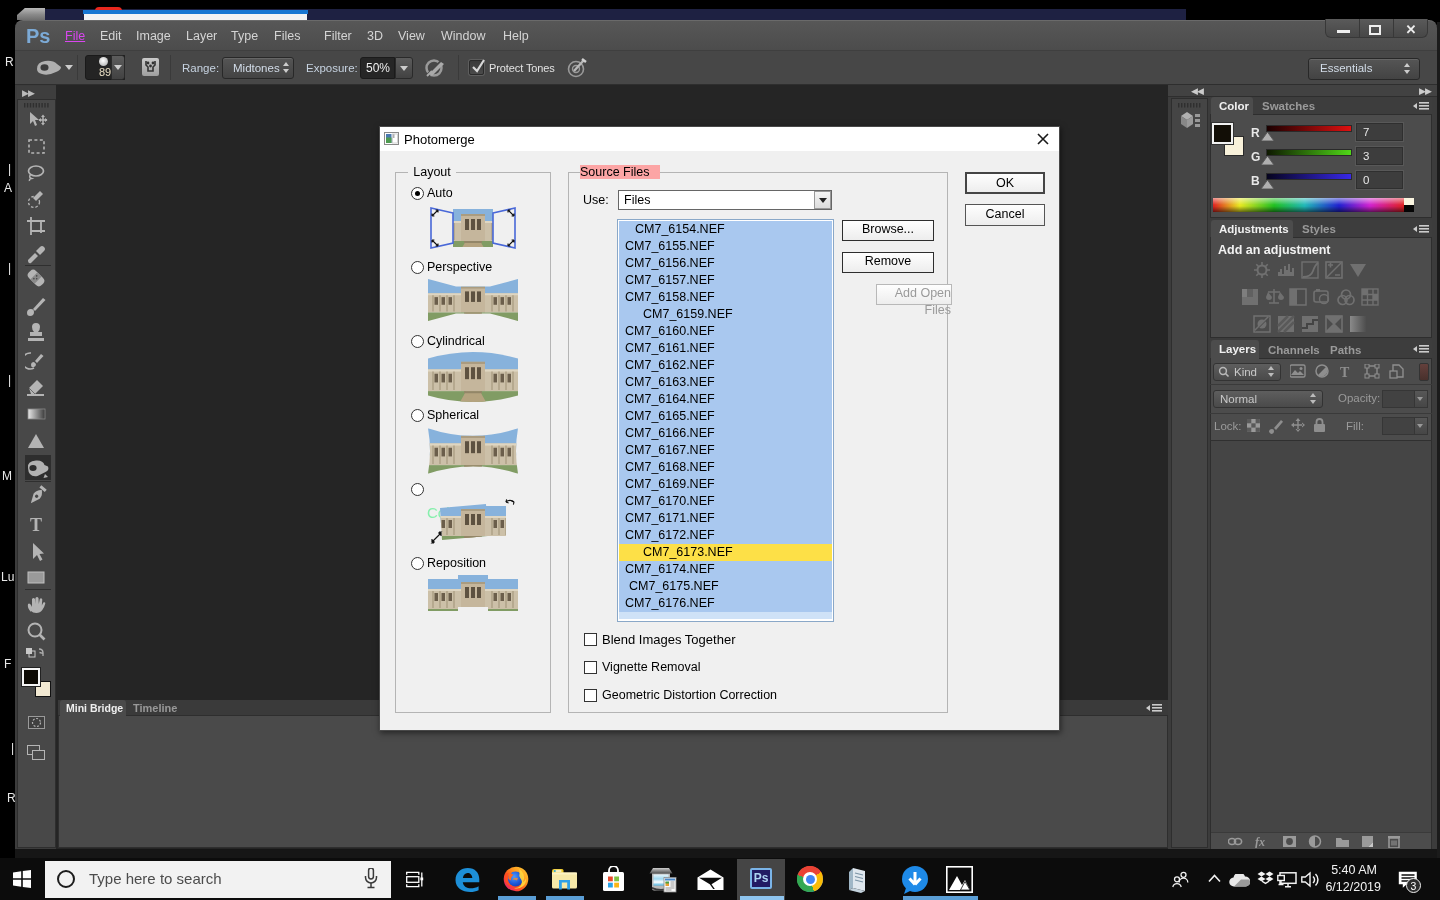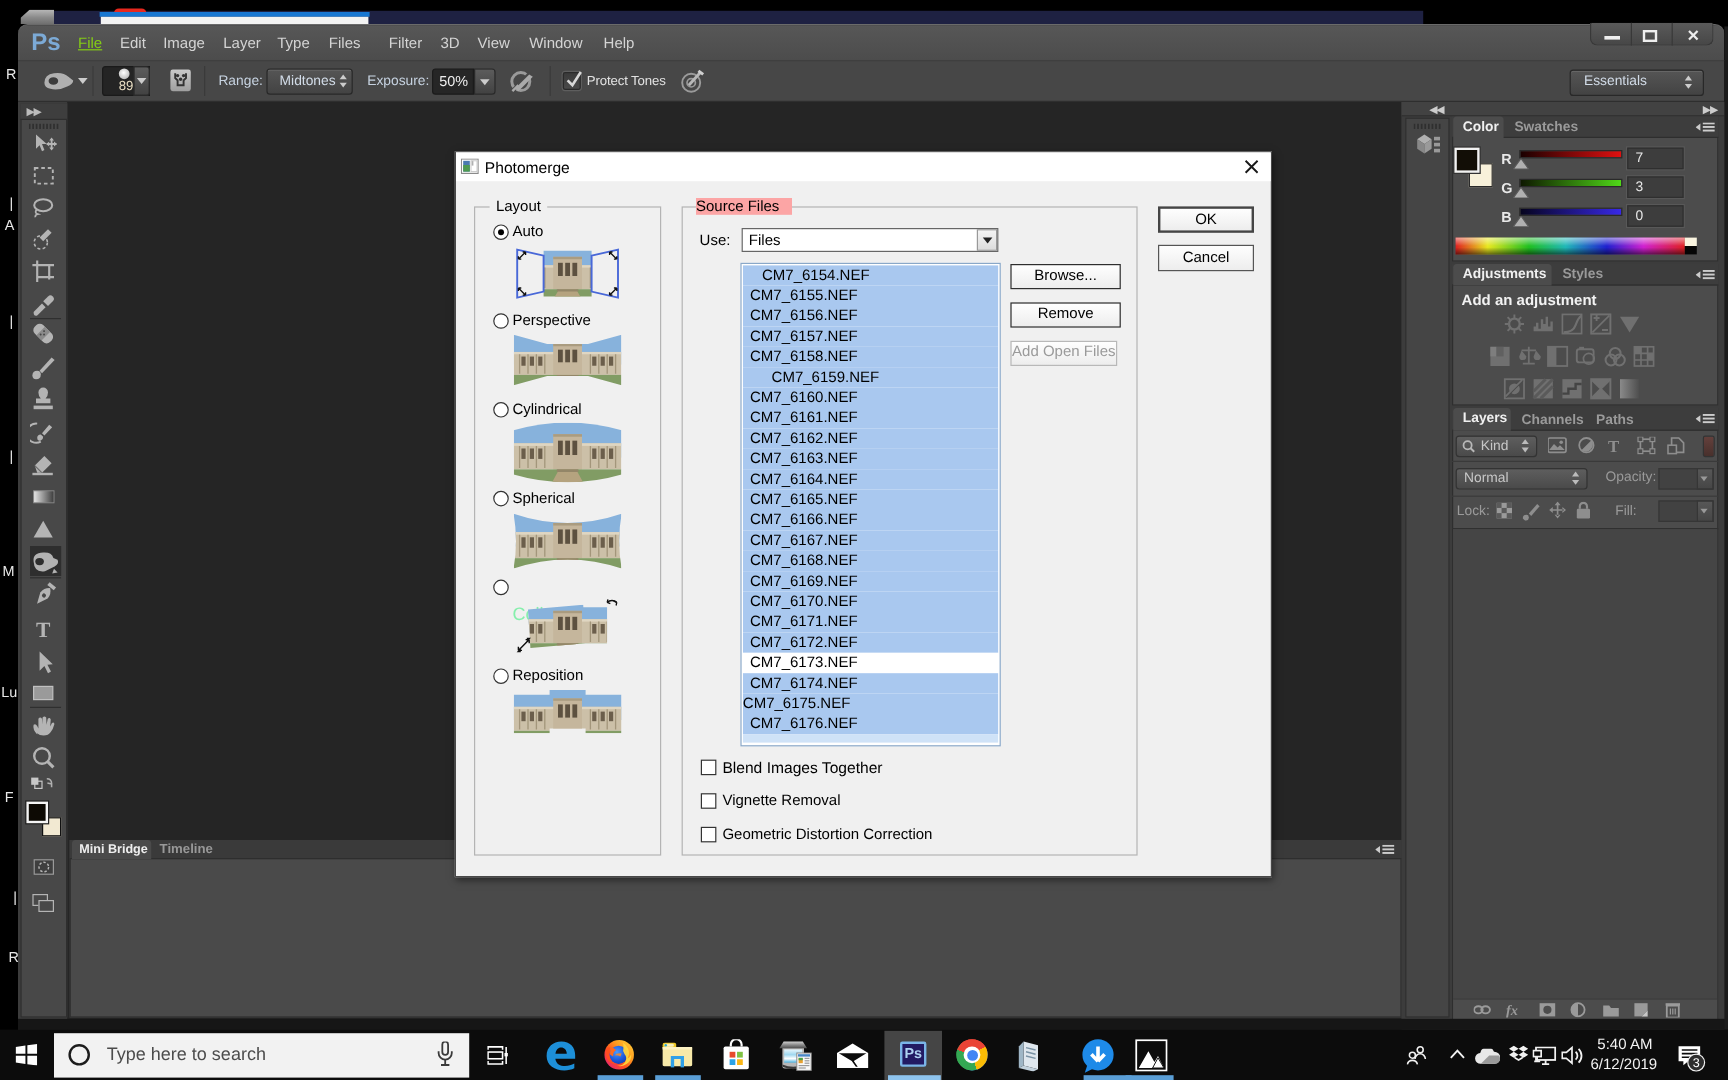--- a/index.html
+++ b/index.html
@@ -9,21 +9,21 @@
 <body>
 <div class="a" style="left:44px;top:9px;width:1142px;height:12px;background:#1e2142"></div>
 <div class="a" style="left:17px;top:8px;width:28px;height:12px;background:linear-gradient(180deg,#b8b8b8 0%,#8a8a8a 55%,#6f6f6f 100%);clip-path:polygon(28% 0,100% 0,100% 100%,0 100%,0 58%)"></div>
 <div class="a" style="left:95px;top:7px;width:27px;height:4px;background:#e8281e;border-radius:4px 4px 0 0"></div>
 <div class="a" style="left:83px;top:10px;width:225px;height:4px;background:#1877d2"></div>
 <div class="a" style="left:84px;top:14px;width:223px;height:6px;background:#f3f3f3"></div>
 <div class="a" style="left:15px;top:20px;width:1422px;height:30px;background:linear-gradient(180deg,#575757,#4c4c4c);border-radius:8px 8px 0 0;border-top:1px solid #6a6a6a"></div>
 <div class="a" style="left:15px;top:50px;width:1422px;height:35px;background:#474747;border-bottom:1px solid #2e2e2e;border-top:1px solid #3f3f3f"></div>
 <div class="a" style="left:15px;top:85px;width:1425px;height:773px;background:#3c3c3c"></div>
 <div class="a" style="left:26px;top:25px;width:40px;height:24px;color:#7caad6;font-size:20px;font-weight:bold;letter-spacing:0px">Ps</div>
-<div class="a" style="left:65px;top:29px;height:16px;color:#84cc16;font-size:12.5px;text-decoration:underline;">File</div>
+<div class="a" style="left:65px;top:29px;height:16px;color:#d946ef;font-size:12.5px;text-decoration:underline;">File</div>
 <div class="a" style="left:100px;top:29px;height:16px;color:#d4d4d4;font-size:12.5px;">Edit</div>
 <div class="a" style="left:136px;top:29px;height:16px;color:#d4d4d4;font-size:12.5px;">Image</div>
 <div class="a" style="left:186px;top:29px;height:16px;color:#d4d4d4;font-size:12.5px;">Layer</div>
 <div class="a" style="left:231px;top:29px;height:16px;color:#d4d4d4;font-size:12.5px;">Type</div>
 <div class="a" style="left:274px;top:29px;height:16px;color:#d4d4d4;font-size:12.5px;">Files</div>
 <div class="a" style="left:324px;top:29px;height:16px;color:#d4d4d4;font-size:12.5px;">Filter</div>
 <div class="a" style="left:367px;top:29px;height:16px;color:#d4d4d4;font-size:12.5px;">3D</div>
 <div class="a" style="left:398px;top:29px;height:16px;color:#d4d4d4;font-size:12.5px;">View</div>
 <div class="a" style="left:441px;top:29px;height:16px;color:#d4d4d4;font-size:12.5px;">Window</div>
 <div class="a" style="left:503px;top:29px;height:16px;color:#d4d4d4;font-size:12.5px;">Help</div>
@@ -771,29 +771,29 @@
     <div style="height:17px;background:#a9c8ef;color:#000;font-size:12.5px;line-height:17px;padding-left:6px">CM7_6163.NEF</div>
     <div style="height:17px;background:#a9c8ef;color:#000;font-size:12.5px;line-height:17px;padding-left:6px">CM7_6164.NEF</div>
     <div style="height:17px;background:#a9c8ef;color:#000;font-size:12.5px;line-height:17px;padding-left:6px">CM7_6165.NEF</div>
     <div style="height:17px;background:#a9c8ef;color:#000;font-size:12.5px;line-height:17px;padding-left:6px">CM7_6166.NEF</div>
     <div style="height:17px;background:#a9c8ef;color:#000;font-size:12.5px;line-height:17px;padding-left:6px">CM7_6167.NEF</div>
     <div style="height:17px;background:#a9c8ef;color:#000;font-size:12.5px;line-height:17px;padding-left:6px">CM7_6168.NEF</div>
     <div style="height:17px;background:#a9c8ef;color:#000;font-size:12.5px;line-height:17px;padding-left:6px">CM7_6169.NEF</div>
     <div style="height:17px;background:#a9c8ef;color:#000;font-size:12.5px;line-height:17px;padding-left:6px">CM7_6170.NEF</div>
     <div style="height:17px;background:#a9c8ef;color:#000;font-size:12.5px;line-height:17px;padding-left:6px">CM7_6171.NEF</div>
     <div style="height:17px;background:#a9c8ef;color:#000;font-size:12.5px;line-height:17px;padding-left:6px">CM7_6172.NEF</div>
-    <div style="height:17px;background:#ffffff;color:#000;font-size:12.5px;line-height:17px;padding-left:6px">CM7_6173.NEF</div>
+    <div style="height:17px;background:#fde047;color:#000;font-size:12.5px;line-height:17px;padding-left:24px">CM7_6173.NEF</div>
     <div style="height:17px;background:#a9c8ef;color:#000;font-size:12.5px;line-height:17px;padding-left:6px">CM7_6174.NEF</div>
-    <div style="height:17px;background:#a9c8ef;color:#000;font-size:12.5px;line-height:17px;padding-left:0">CM7_6175.NEF</div>
+    <div style="height:17px;background:#a9c8ef;color:#000;font-size:12.5px;line-height:17px;padding-left:10px">CM7_6175.NEF</div>
     <div style="height:17px;background:#a9c8ef;color:#000;font-size:12.5px;line-height:17px;padding-left:6px">CM7_6176.NEF</div>
     <div style="height:7px;background:#cfe2f7"></div>
   </div>
 <div class="a" style="left:842px;top:220px;width:92px;height:21px;background:linear-gradient(180deg,#fefefe,#ededed);border:1px solid #2e2e2e;color:#000;font-size:12.5px;text-align:center;line-height:17px">Browse...</div>
 <div class="a" style="left:842px;top:252px;width:92px;height:21px;background:linear-gradient(180deg,#fefefe,#ededed);border:1px solid #2e2e2e;color:#000;font-size:12.5px;text-align:center;line-height:17px">Remove</div>
-<div class="a" style="left:842px;top:284px;width:89px;height:21px;background:linear-gradient(180deg,#fefefe,#ededed);border:1px solid #b8b8b8;color:#9a9a9a;font-size:12.5px;text-align:center;line-height:17px">Add Open Files</div>
+<div class="a" style="left:876px;top:284px;width:76px;height:21px;background:linear-gradient(180deg,#fefefe,#ededed);border:1px solid #b8b8b8;color:#9a9a9a;font-size:12.5px;text-align:right;line-height:17px">Add Open Files</div>
 <div class="a" style="left:965px;top:172px;width:80px;height:22px;background:linear-gradient(180deg,#fefefe,#ededed);border:2px solid #454545;color:#000;font-size:12.5px;text-align:center;line-height:18px">OK</div>
 <div class="a" style="left:965px;top:204px;width:80px;height:22px;background:linear-gradient(180deg,#fefefe,#ededed);border:1.5px solid #555;color:#000;font-size:12.5px;text-align:center;line-height:18px">Cancel</div>
 <div class="a" style="left:584px;top:633px;width:13px;height:13px;background:#fff;border:1px solid #333"></div>
 <div class="a" style="left:602px;top:632px;color:#000;font-size:13px">Blend Images Together</div>
 <div class="a" style="left:584px;top:661px;width:13px;height:13px;background:#fff;border:1px solid #333"></div>
 <div class="a" style="left:602px;top:660px;color:#000;font-size:12.5px">Vignette Removal</div>
 <div class="a" style="left:584px;top:689px;width:13px;height:13px;background:#fff;border:1px solid #333"></div>
 <div class="a" style="left:602px;top:688px;color:#000;font-size:12.5px">Geometric Distortion Correction</div>
 <div class="a" style="left:0;top:858px;width:1440px;height:42px;background:#0c0c0c"></div>
 <svg class="a" style="left:13px;top:870px" width="18" height="18">

